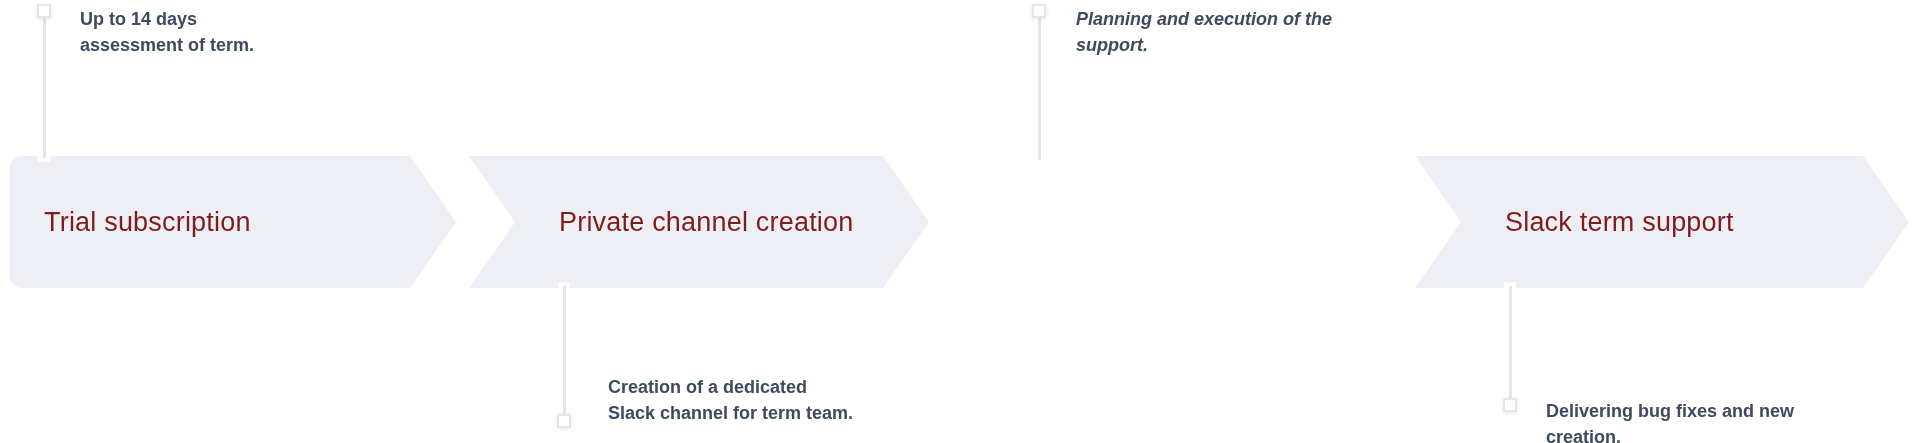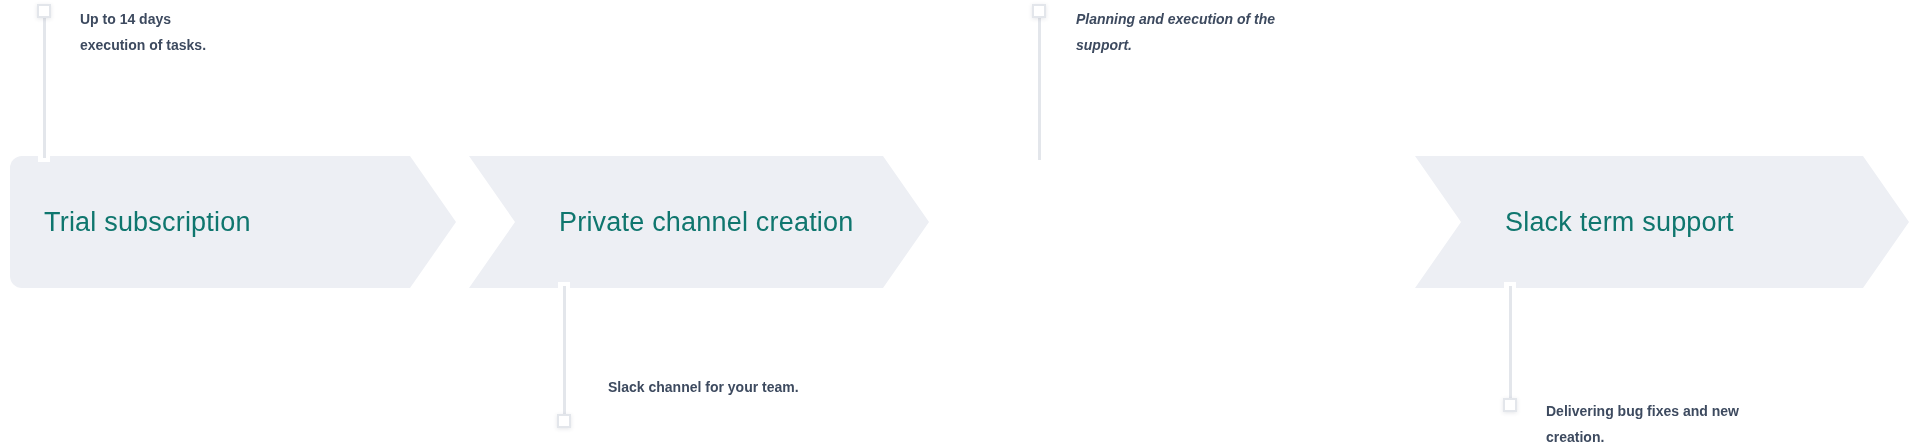--- a/index.html
+++ b/index.html
@@ -32,21 +32,21 @@
     left: 10px; width: 446px;
     border-radius: 12px 0 0 12px;
     clip-path: polygon(0 0, calc(100% - 46px) 0, 100% 50%, calc(100% - 46px) 100%, 0 100%);
     padding-left: 34px;
   }
   .a2 { left: 469px;  width: 460px; padding-left: 90px; }
   .a3 { left: 942px;  width: 460px; padding-left: 90px; }
   .a4 { left: 1415px; width: 494px; padding-left: 90px; }
   .step-label {
     font-size: 27px;
-    color: #0f766e;
+    color: #7f1d1d;
     letter-spacing: 0.2px;
     white-space: nowrap;
   }
   
   .line {
     position: absolute;
     width: 3px;
     background: #e3e6eb;
   }
   .c1 { left: 43px;   top: 12px;  height: 146px; }
@@ -74,21 +74,21 @@
     box-sizing: border-box;
     box-shadow: 0 1px 4px rgba(40, 50, 70, 0.12);
   }
   .m1 { left: 37px;   top: 4px; }
   .m2 { left: 557px;  top: 414px; }
   .m3 { left: 1032px; top: 4px; }
   .m4 { left: 1503px; top: 398px; }
   
   .note {
     position: absolute;
-    font-size: 14px;
+    font-size: 18px;
     font-weight: 700;
     line-height: 26px;
     color: #3d4a5f;
     white-space: nowrap;
   }
   .n1 { left: 80px;   top: 6px; }
   .n2 { left: 608px;  top: 374px; }
   .n3 { left: 1076px; top: 6px; font-style: italic; }
   .n4 { left: 1546px; top: 374px; margin-top: 24px; }
 </style>
@@ -117,24 +117,25 @@
   <div class="line c3"></div>
   <div class="line c4"></div>
 
   <div class="marker m1"></div>
   <div class="marker m2"></div>
   <div class="marker m3"></div>
   <div class="marker m4"></div>
 
   <div class="note n1">
     <div class="note-line">Up to 14 days</div>
-    <div class="note-line">execution of tasks.</div>
+    <div class="note-line">assessment of term.</div>
   </div>
   <div class="note n2">
-    <div class="note-line">Slack channel for your team.</div>
+    <div class="note-line">Creation of a dedicated</div>
+    <div class="note-line">Slack channel for term team.</div>
   </div>
   <div class="note n3">
     <div class="note-line">Planning and execution of the</div>
     <div class="note-line">support.</div>
   </div>
   <div class="note n4">
     <div class="note-line">Delivering bug fixes and new</div>
     <div class="note-line">creation.</div>
   </div>
 

